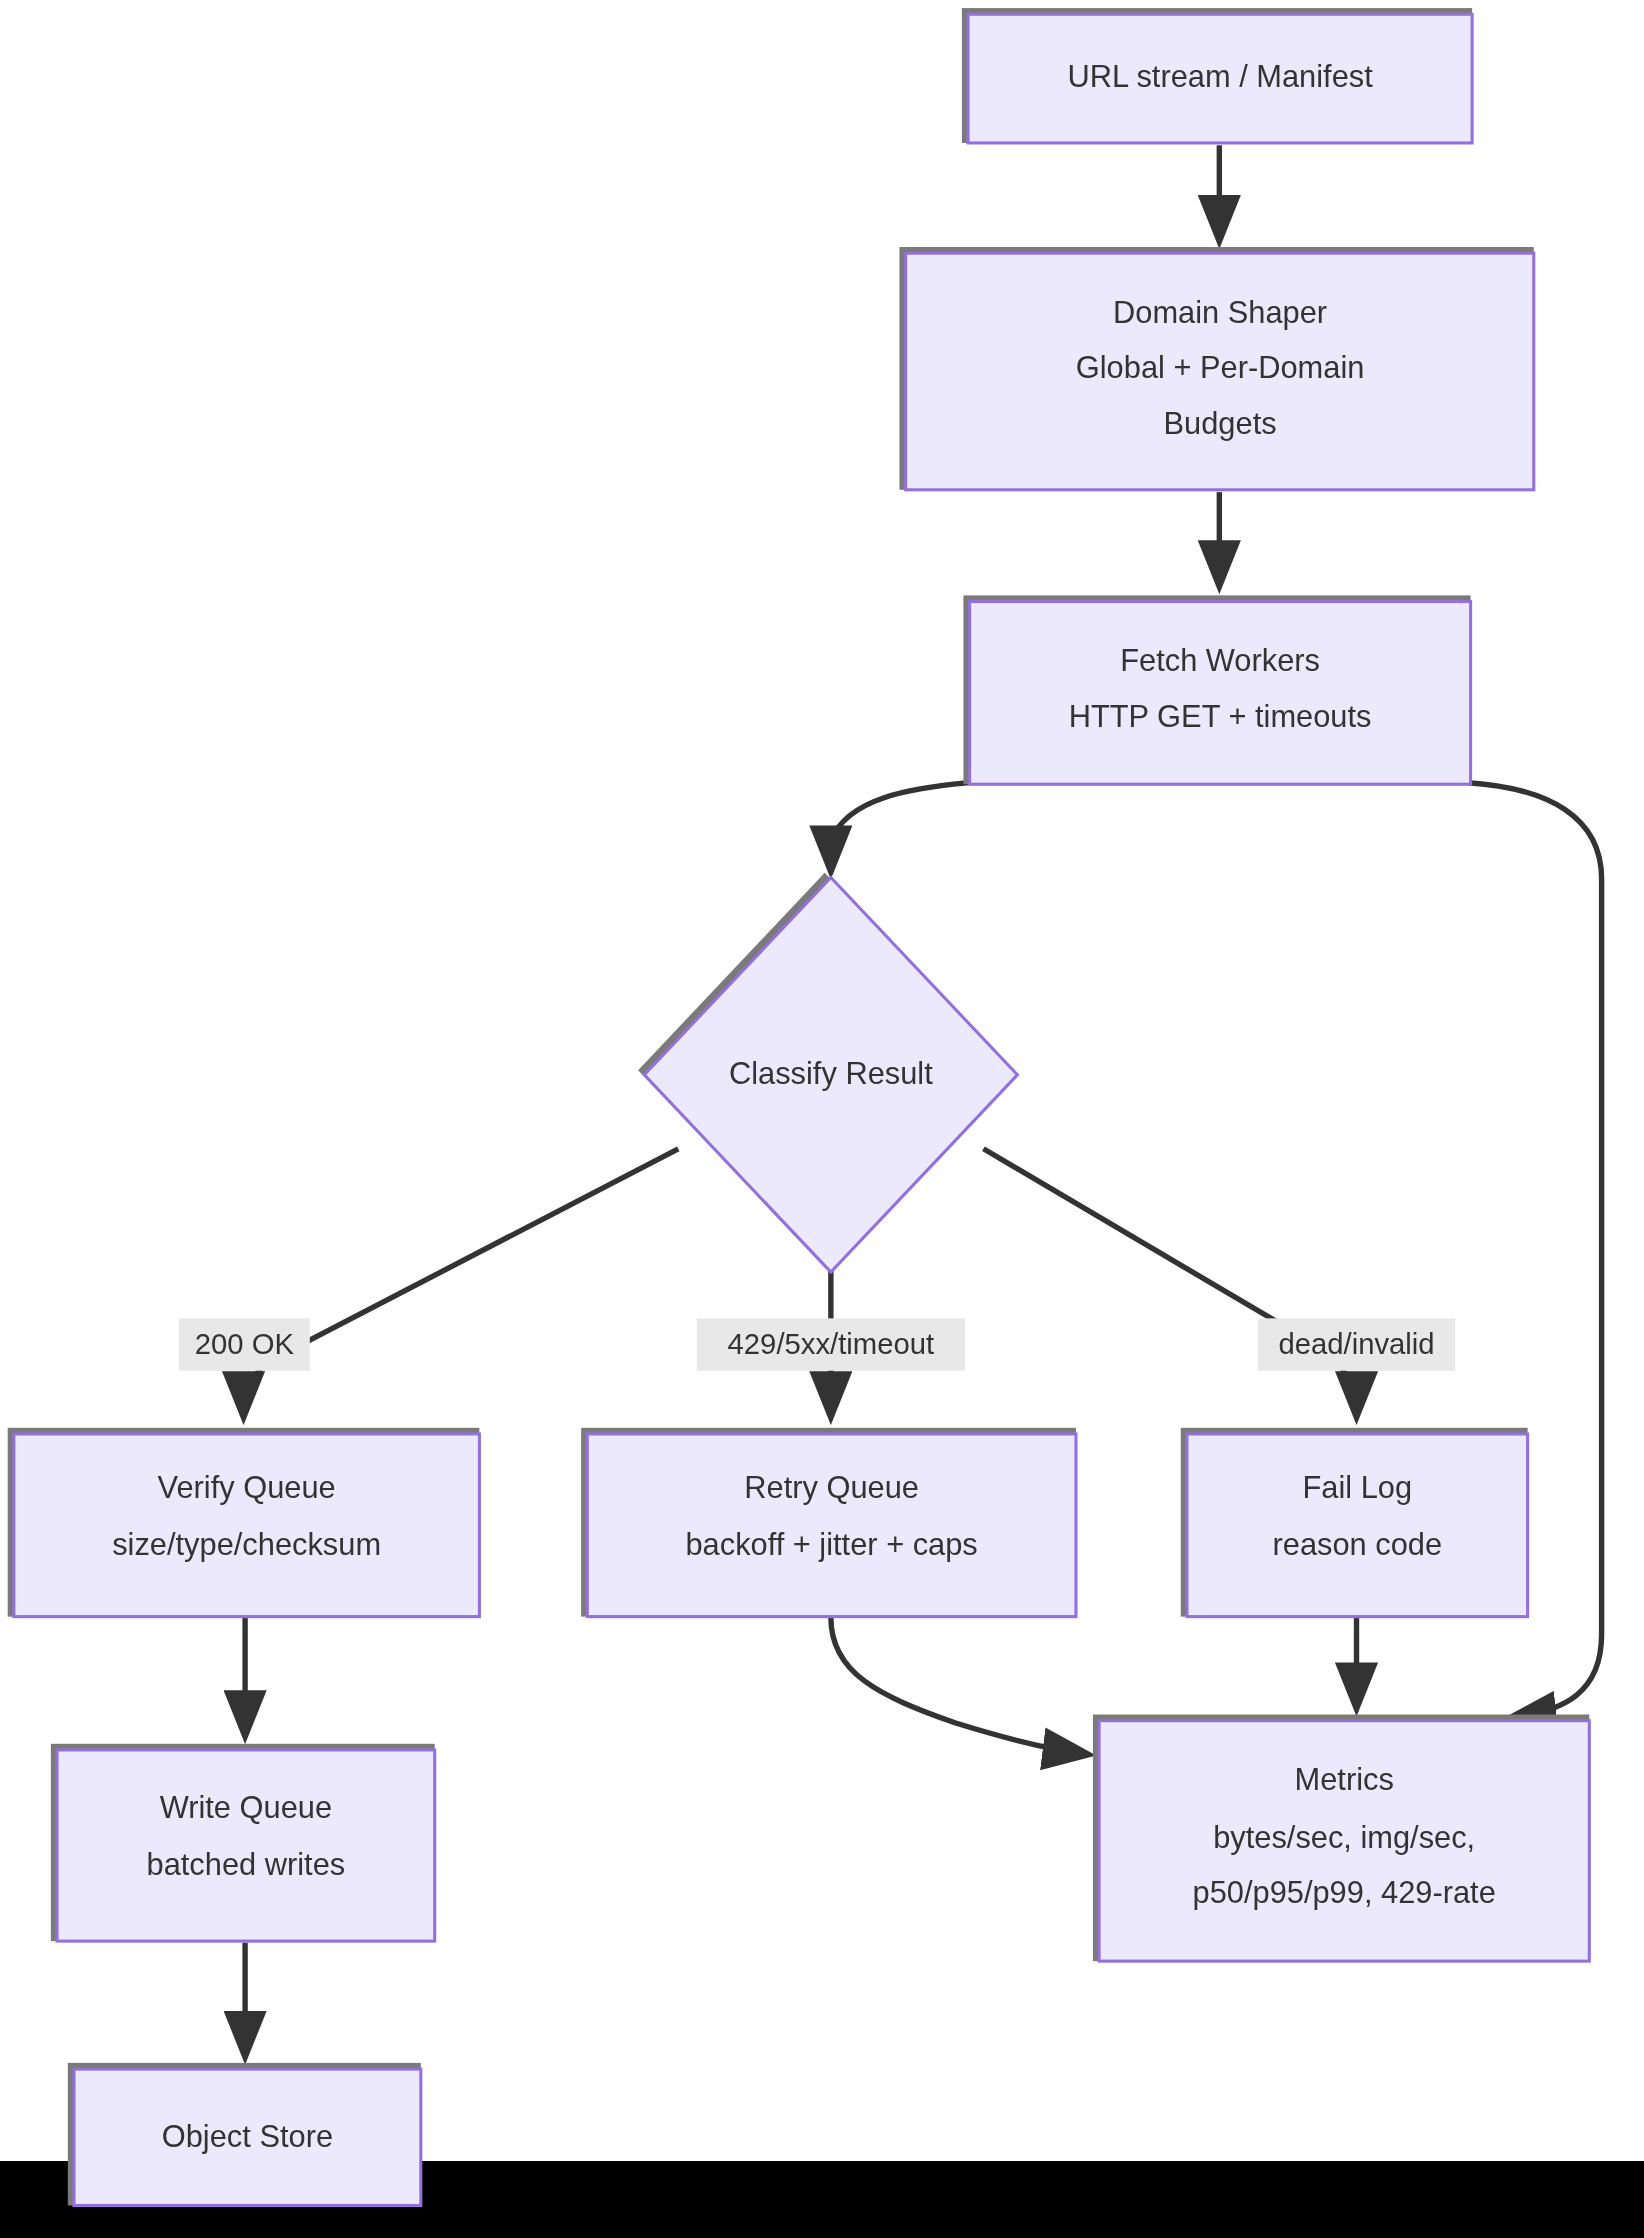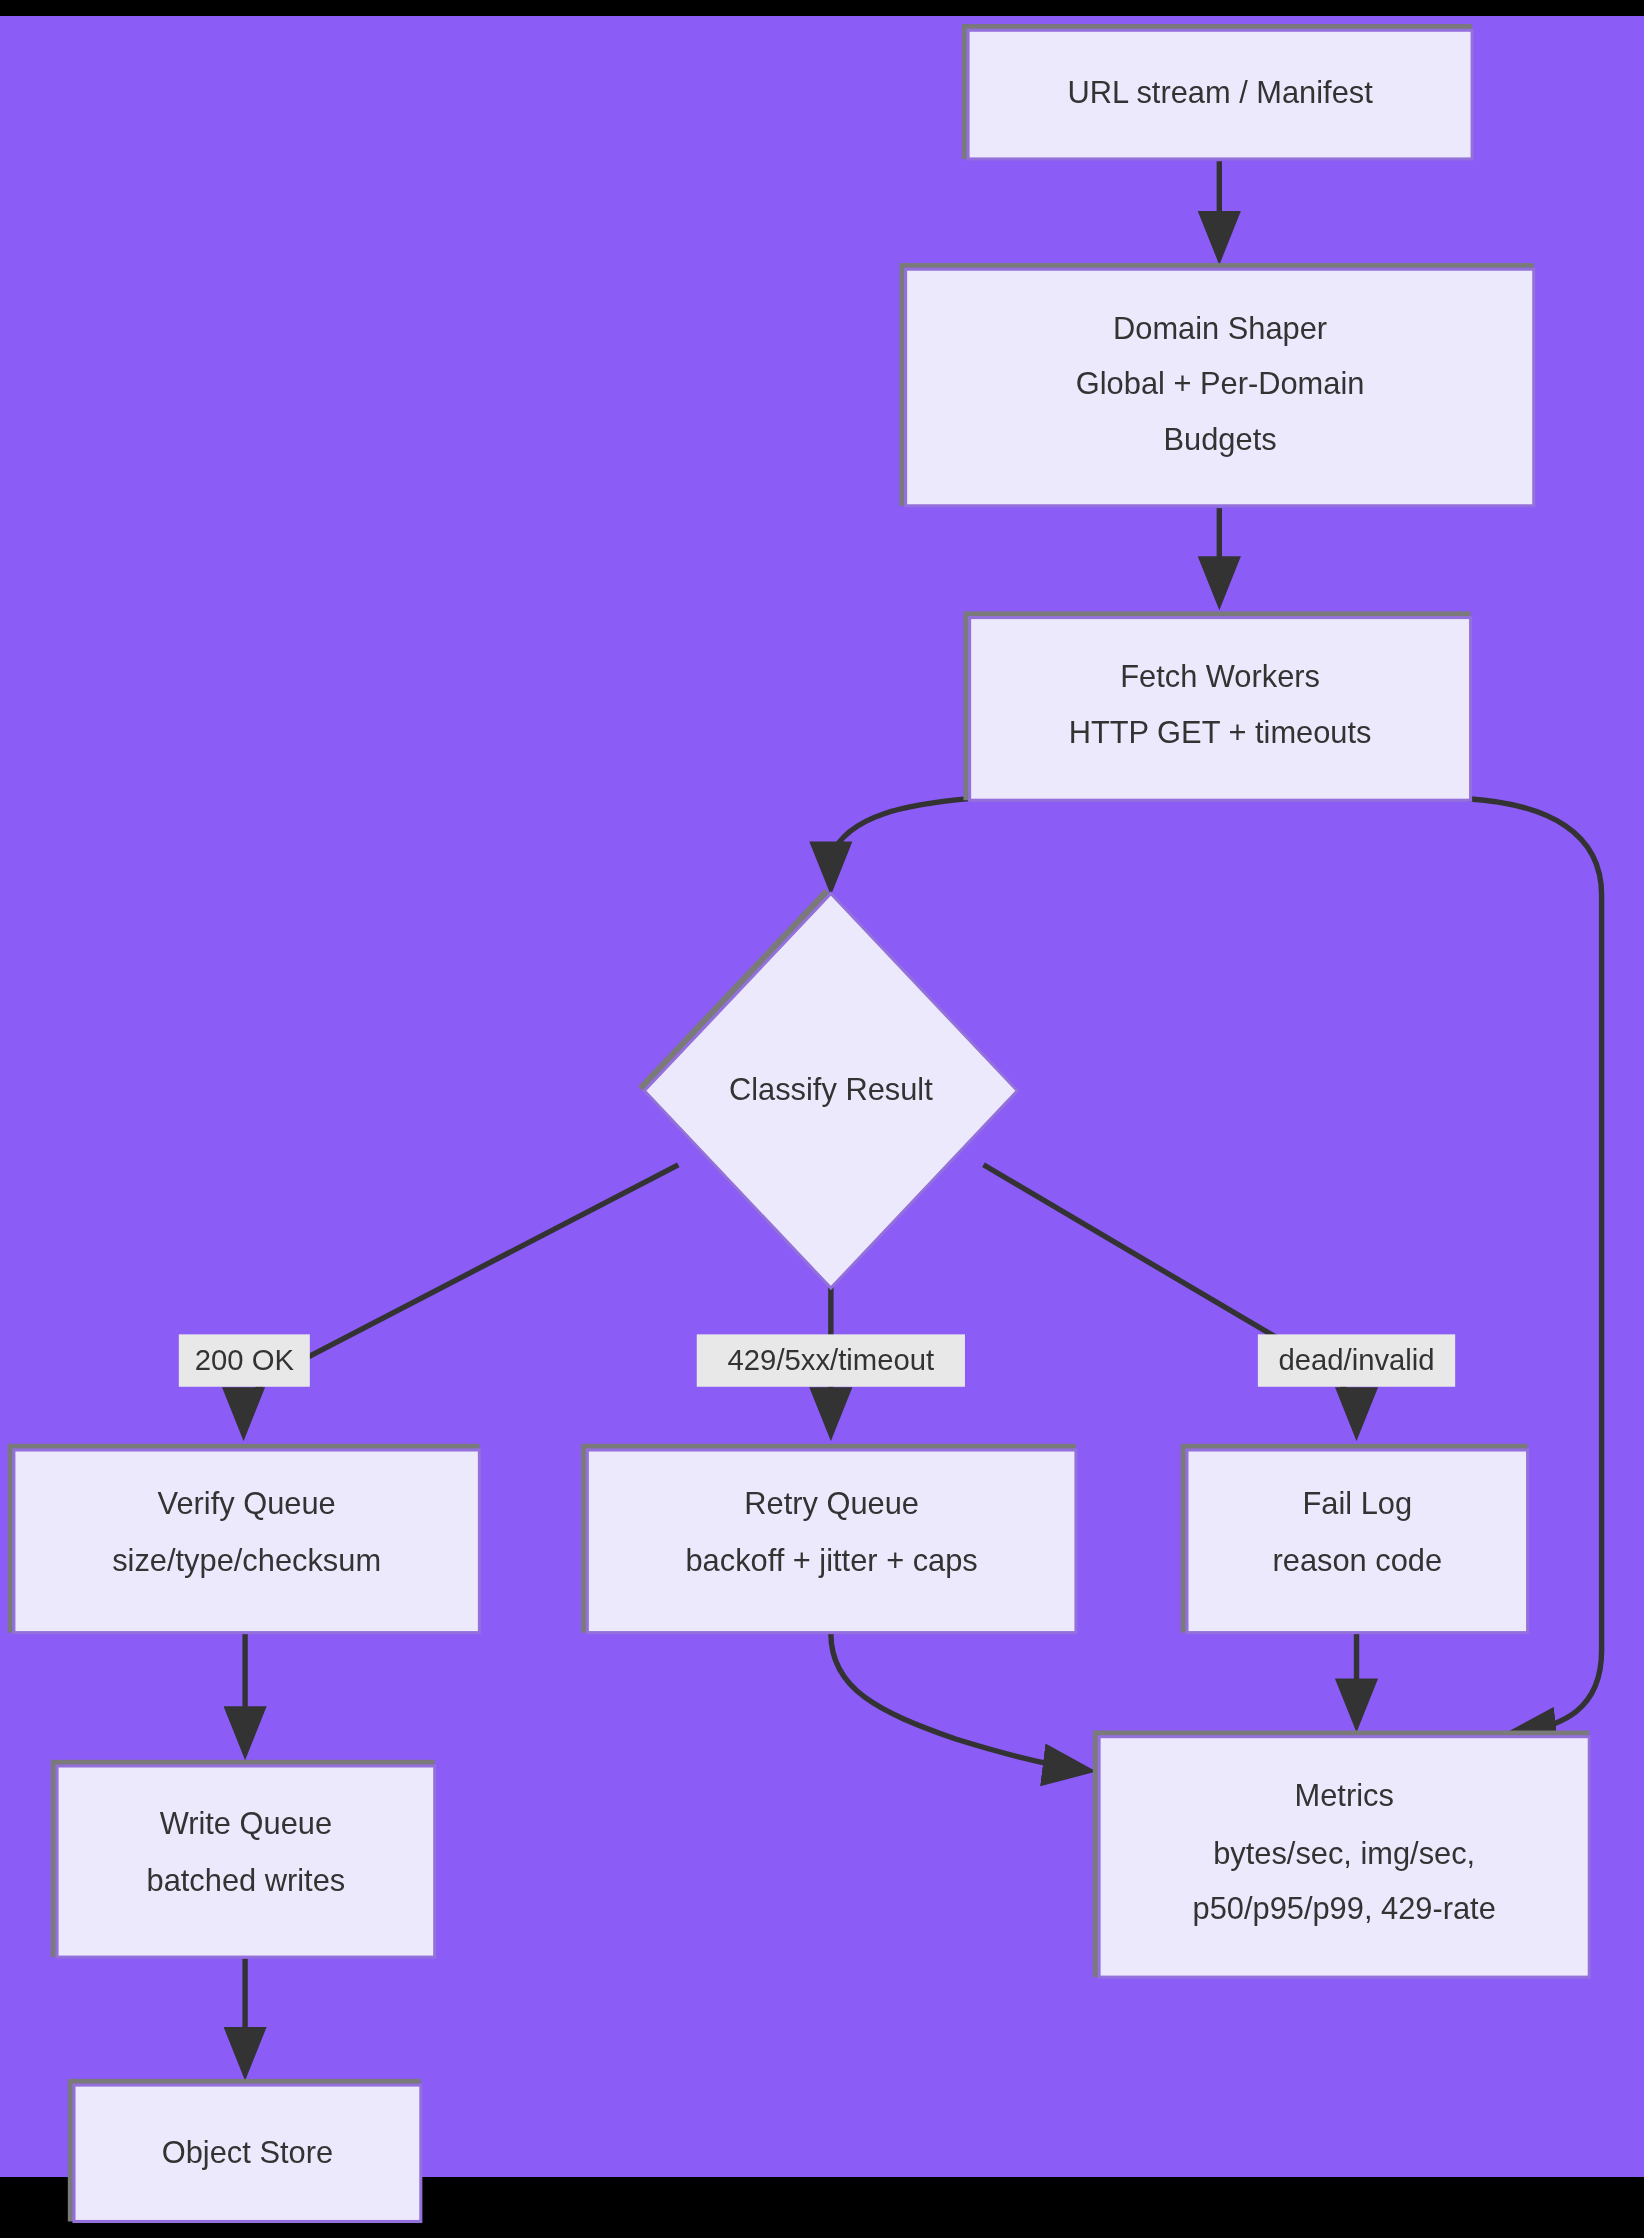--- a/index.html
+++ b/index.html
@@ -11,22 +11,21 @@
   body {
     width: 1644px;
     height: 2239px;
     overflow: hidden;
     font-family: "Liberation Sans", sans-serif;
   }
   #diagram-root {
     position: relative;
     width: 1644px;
     height: 2161px;
-    background: #8b5cf6;
-    margin-top: 16px;
+    background: #ffffff;
   }
   svg.flow-canvas {
     position: absolute;
     inset: 0;
     width: 1644px;
     height: 2239px;
     display: block;
   }
   .node-shape {
     fill: #ECE9FC;

